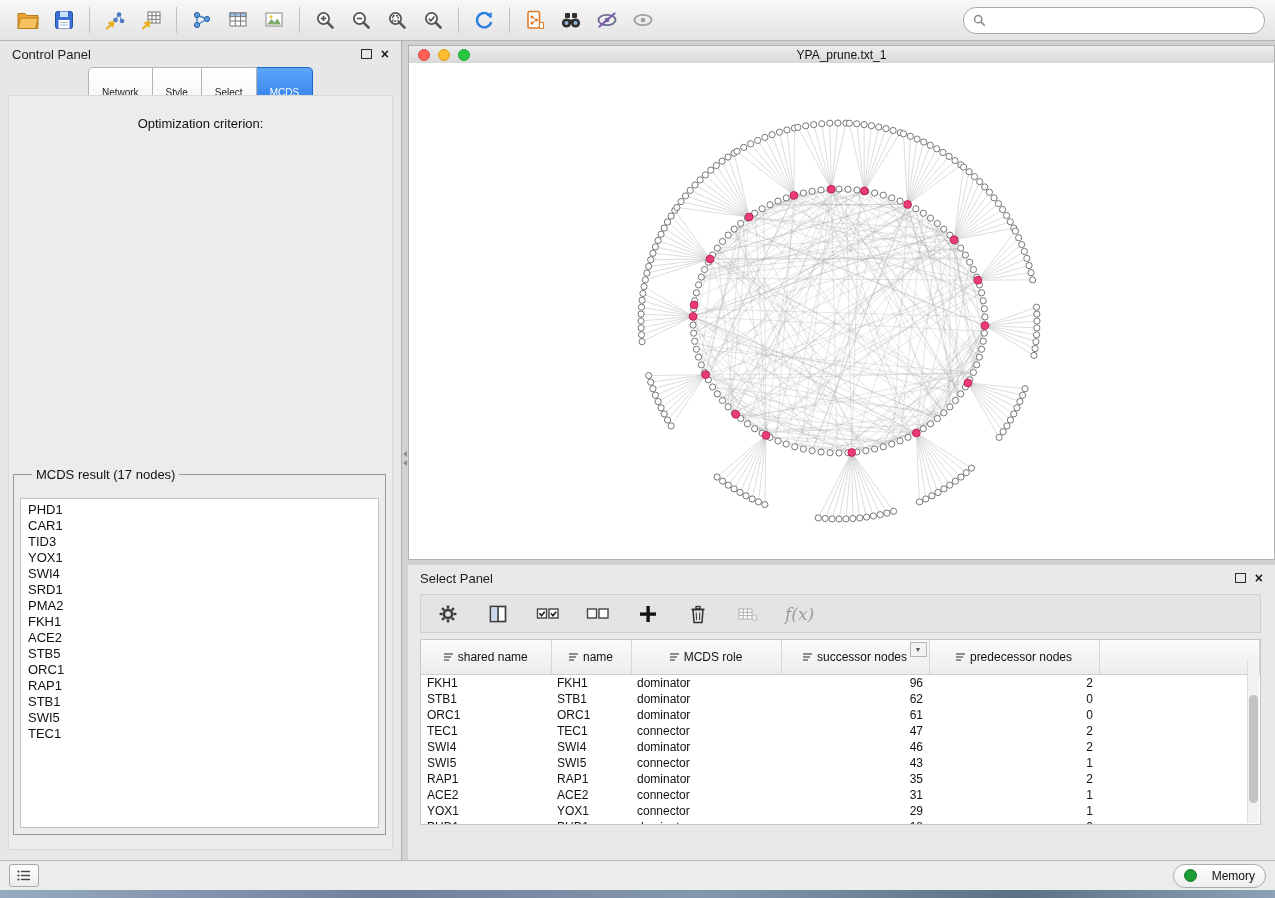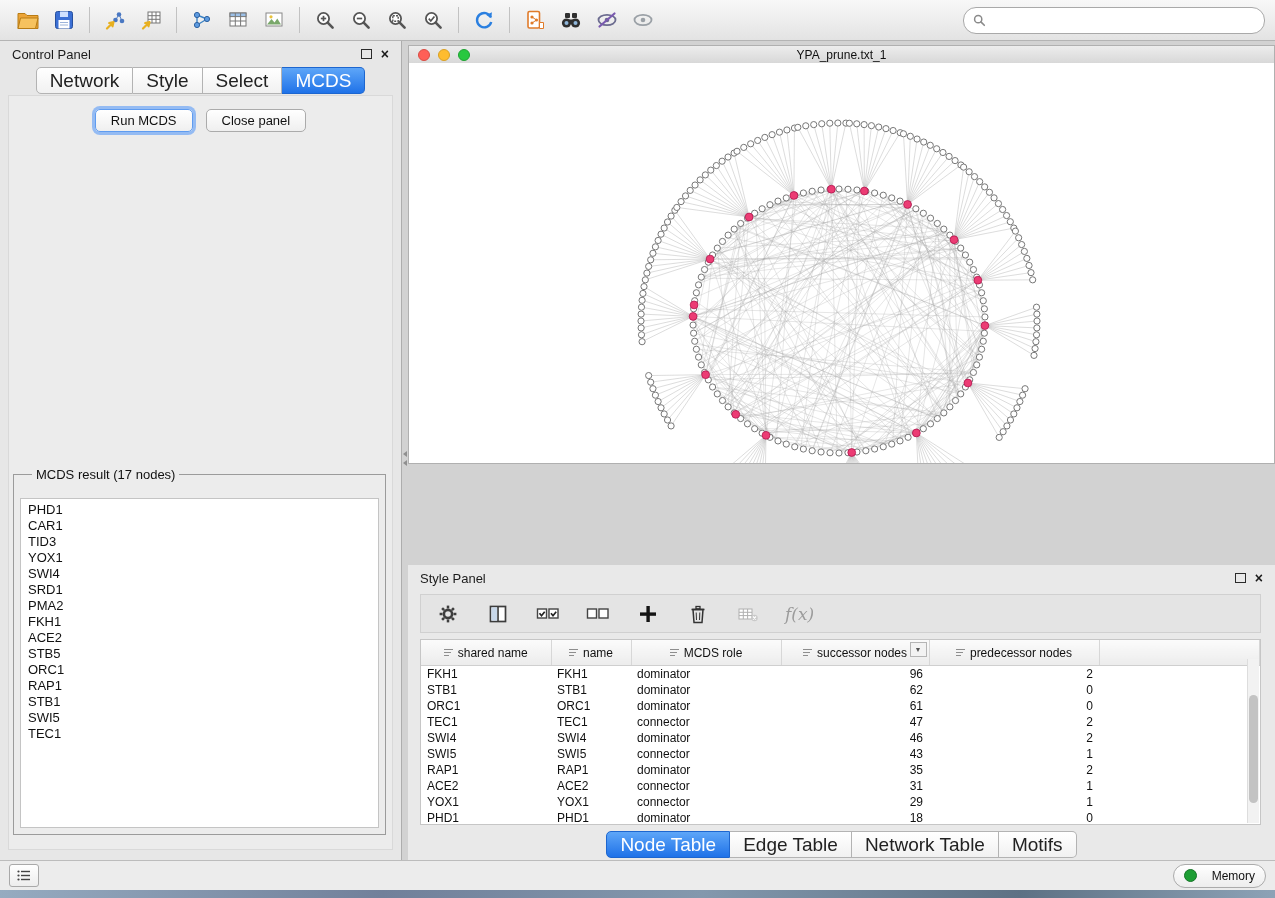--- a/index.html
+++ b/index.html
@@ -17,21 +17,21 @@
   .search-box{margin-left:auto;width:282px;height:25px;border:1px solid #a9a9a9;border-radius:13px;
     background:#fff;display:flex;align-items:center;padding:0 9px;gap:6px;}
   .search-box input{border:none;outline:none;flex:1;font-size:12px;font-family:"Liberation Sans",sans-serif;background:transparent;}
   
   .panel-header{height:26px;display:flex;align-items:center;padding:0 12px;font-size:13px;color:#1c1c1c;text-align:center;}
   .win-controls{margin-left:auto;display:flex;align-items:center;gap:9px;}
   .win-float{width:9px;height:8px;border:1.5px solid #2b2b2b;display:inline-block;}
   .win-close{font-size:14px;font-weight:bold;color:#1b1b1b;line-height:10px;}
   
   .segbar{display:flex;justify-content:center;}
-  .seg{height:21px;line-height:21px;padding:2px 13px;font-size:19px;background:linear-gradient(#ffffff,#f1f1f1);
+  .seg{height:21px;line-height:21px;padding:14px 13px;font-size:10px;background:linear-gradient(#ffffff,#f1f1f1);
     border:1px solid #b3b3b3;border-left:none;color:#222;}
   .seg:first-child{border-left:1px solid #b3b3b3;border-radius:5px 0 0 5px;}
   .seg:last-child{border-radius:0 5px 5px 0;}
   .seg.active{background:linear-gradient(#5ea6f8,#1f72e8);color:#fff;border-color:#1d66cf;}
   
   .control-panel{position:absolute;left:0;top:41px;width:401px;height:819px;background:#e7e7e7;
     border-right:1px solid #adadad;}
   .cp-content{position:absolute;left:8px;right:8px;top:54px;bottom:10px;background:#ececec;border:1px solid #d9d9d9;}
   .opt-label{text-align:center;font-size:13px;margin-top:20px;}
   .dropdown{margin:11px auto 0;width:312px;height:23px;background:#fff;border:1px solid #ababab;border-radius:5px;
@@ -43,37 +43,37 @@
   .cp-buttons{display:flex;justify-content:center;gap:13px;margin-top:13px;}
   .btn{height:23px;padding:0 15px;font-size:13px;font-family:"Liberation Sans",sans-serif;
     background:linear-gradient(#ffffff,#efefef);border:1px solid #ababab;border-radius:5px;color:#111;}
   .btn.focused{box-shadow:0 0 0 3px rgba(77,148,250,.55);border-color:#5f9cf0;}
   fieldset.result-box{position:absolute;left:4px;right:6px;top:371px;bottom:14px;margin:0;
     border:1px solid #9b9b9b;padding:2px;}
   fieldset.result-box legend{font-size:13px;padding:0 4px;margin-left:16px;}
   .result-list{position:absolute;left:6px;right:6px;top:16px;bottom:6px;background:#fff;border:1px solid #c4c4c4;
     overflow:hidden;font-size:13px;line-height:16px;padding:3px 0 0 7px;}
   
-  .net-window{position:absolute;left:408px;top:45px;right:0;height:419px;background:#fff;
+  .net-window{position:absolute;left:408px;top:45px;right:0;height:515px;background:#fff;
     border:1px solid #b0b0b0;box-sizing:border-box;}
   .net-titlebar{height:17px;background:linear-gradient(#ededed,#d8d8d8);border-bottom:1px solid #bdbdbd;
     position:relative;display:flex;align-items:center;justify-content:center;font-size:12px;}
   .traffic{position:absolute;left:9px;top:3px;display:flex;gap:8px;}
   .tl{width:12px;height:12px;border-radius:50%;}
   .net-canvas{position:absolute;left:0;right:0;top:17px;bottom:0;background:#fff;overflow:hidden;}
   
   .table-panel{position:absolute;left:408px;top:565px;right:0;height:295px;background:#e9e9e9;}
   .tp-toolbar{position:absolute;left:12px;right:14px;top:29px;height:39px;background:#e4e4e4;
     border:1px solid #d0d0d0;display:flex;align-items:center;gap:24px;padding:0 14px;box-sizing:border-box;}
   .tp-icon{width:26px;height:26px;display:flex;align-items:center;justify-content:center;}
   .fx-label{font-family:"DejaVu Serif",serif;font-style:italic;color:#9b9b9b;font-size:17px;}
   .table-wrap{position:absolute;left:12px;right:14px;top:74px;height:186px;background:#fff;
     border:1px solid #c6c6c6;box-sizing:border-box;overflow:hidden;}
   table.node-table{border-collapse:collapse;table-layout:fixed;width:100%;font-size:12px;}
-  table.node-table th{height:25px;font-weight:normal;font-size:12px;background:linear-gradient(#fbfbfb,#ececec);
+  table.node-table th{height:34px;font-weight:normal;font-size:12px;background:linear-gradient(#fbfbfb,#ececec);
     border-right:1px solid #d7d7d7;border-bottom:1px solid #cfcfcf;position:relative;padding:0;margin-top:8px;}
   .th-inner{display:flex;align-items:center;justify-content:center;gap:5px;}
   .sort-glyph{display:inline-block;width:9px;}
   .sort-glyph i{display:block;height:1.5px;background:#8e8e8e;margin:1.5px 0;}
   .sort-glyph i:nth-child(1){width:9px;}.sort-glyph i:nth-child(2){width:7px;}.sort-glyph i:nth-child(3){width:5px;}
   .col-caret{position:absolute;right:2px;top:2px;width:15px;height:13px;border:1px solid #b5b5b5;background:#f3f3f3;
     font-size:7px;color:#555;display:flex;align-items:center;justify-content:center;}
   table.node-table td{height:16px;padding:0 6px;white-space:nowrap;overflow:hidden;}
   td.c0{padding-left:8px;}td.c1{padding-left:9px;}td.c2{padding-left:10px;}
   td.c3{text-align:right;padding-right:18px;}td.c4{text-align:right;padding-right:10px;}
@@ -251,24 +251,21 @@
       <span class="win-close">×</span>
     </span>
   </div>
   <div class="segbar">
       <div class="seg">Network</div>
       <div class="seg">Style</div>
       <div class="seg">Select</div>
       <div class="seg active">MCDS</div>
     </div>
   <div class="cp-content">
-    <div class="cp-buttons">
-      <button class="btn focused">Run MCDS</button>
-      <button class="btn">Close panel</button>
-    </div>
+    <div class="opt-label">Optimization criterion:</div>
     <fieldset class="result-box">
       <legend>MCDS result (17 nodes)</legend>
       <div class="result-list">
           <div>PHD1</div>
           <div>CAR1</div>
           <div>TID3</div>
           <div>YOX1</div>
           <div>SWI4</div>
           <div>SRD1</div>
           <div>PMA2</div>
@@ -971,21 +968,21 @@
         <circle cx="296.6223631841803" cy="311.6892368860057" r="3.9" fill="#ec3c74" stroke="#b2174f" stroke-width="0.8"></circle>
         <circle cx="284.08893925521204" cy="253.39326643526988" r="3.9" fill="#ec3c74" stroke="#b2174f" stroke-width="0.8"></circle>
         <circle cx="326.7624099467641" cy="351.3380951166243" r="3.9" fill="#ec3c74" stroke="#b2174f" stroke-width="0.8"></circle>
         <circle cx="285.08826186036697" cy="241.91324667052052" r="3.9" fill="#ec3c74" stroke="#b2174f" stroke-width="0.8"></circle>
       </svg>
   </div>
 </div>
 
 <div class="table-panel">
   <div class="panel-header">
-    <span>Style Panel</span>
+    <span>Select Panel</span>
     <span class="win-controls">
       <span class="win-float"></span>
       <span class="win-close">×</span>
     </span>
   </div>
   <div class="tp-toolbar">
     <span class="tp-icon">
       <svg width="22" height="22" viewBox="0 0 22 22">
           <circle cx="11" cy="11" r="4.1" fill="none" stroke="#3d3d3d" stroke-width="2.6"></circle>
           <g stroke="#3d3d3d" stroke-width="2.5">
@@ -1195,26 +1192,20 @@
             <td class="c3">18</td>
             <td class="c4">0</td>
             <td class="c5"></td>
           </tr>
         </tbody>
     </table>
     <div class="v-scroll">
         <div class="v-thumb"></div>
       </div>
   </div>
-  <div class="tp-tabs segbar">
-      <div class="seg active">Node Table</div>
-      <div class="seg">Edge Table</div>
-      <div class="seg">Network Table</div>
-      <div class="seg">Motifs</div>
-    </div>
 </div>
 
 <div class="statusbar">
   <span class="status-left-btn">
     <svg width="14" height="11" viewBox="0 0 14 11">
         <circle cx="1.5" cy="1.5" r="1.1" fill="#444"></circle>
         <circle cx="1.5" cy="5.5" r="1.1" fill="#444"></circle>
         <circle cx="1.5" cy="9.5" r="1.1" fill="#444"></circle>
         <line x1="4" y1="1.5" x2="13" y2="1.5" stroke="#444" stroke-width="1.4"></line>
         <line x1="4" y1="5.5" x2="13" y2="5.5" stroke="#444" stroke-width="1.4"></line>

